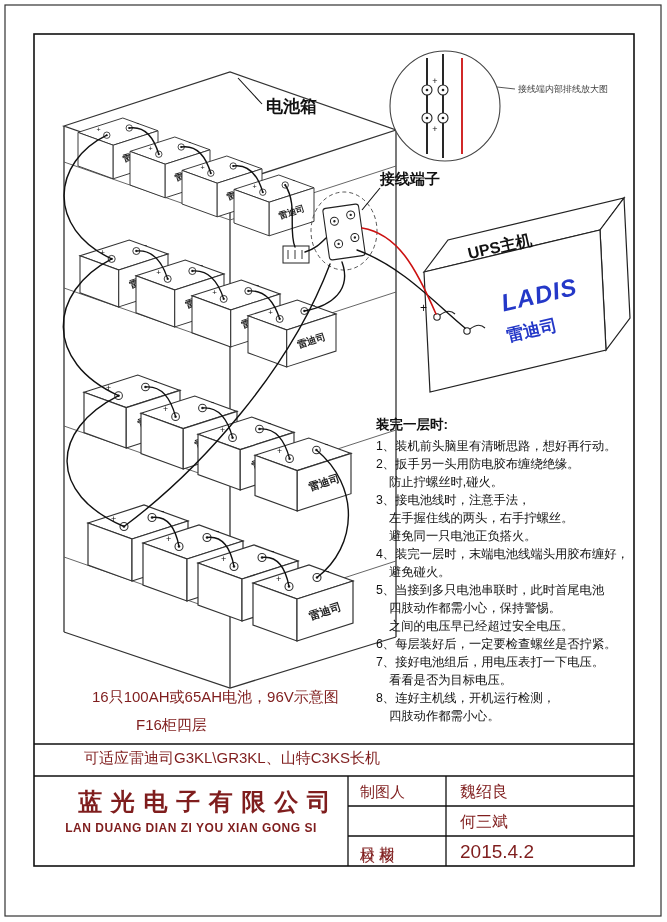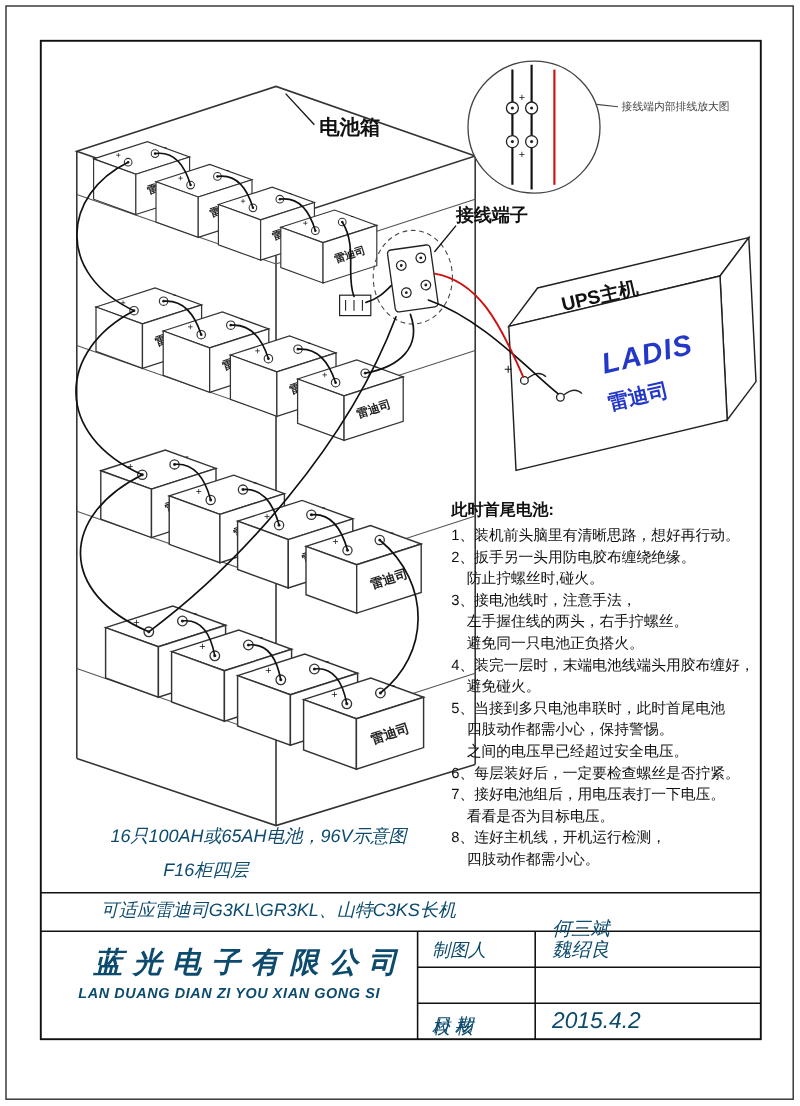--- a/index.html
+++ b/index.html
@@ -1,19 +1,19 @@
 <!DOCTYPE html>
 <html><head>
 <meta charset="utf-8">
 <style>
   html,body{margin:0;padding:0;background:#fff;}
   .page{position:relative;width:667px;height:922px;background:#fff;overflow:hidden;
         font-family:"Liberation Sans","DejaVu Sans",sans-serif;color:#111;}
   svg{position:absolute;left:0;top:0;}
-  .txt{position:absolute;white-space:nowrap;color:#0c4a6e;font-style:italic;}
+  .txt{position:absolute;white-space:nowrap;color:#7f1d1d;}
   .notes{position:absolute;left:376px;top:416px;width:260px;}
   .notes-title{font-size:13.5px;font-weight:bold;margin-bottom:3px;white-space:nowrap;}
   .note-line{font-size:12.3px;line-height:18px;white-space:nowrap;}
   .note-line.indent{padding-left:13px;}
   .cap1{left:92px;top:688px;font-size:15px;}
   .cap2{left:136px;top:716px;font-size:15px;}
   .compat{left:84px;top:749px;font-size:15px;}
   .company-name{left:48px;top:786px;width:314px;text-align:center;font-size:24px;font-weight:bold;letter-spacing:1px;}
   .company-pinyin{left:34px;top:821px;width:314px;text-align:center;font-size:12px;font-weight:bold;letter-spacing:.5px;}
   .f-label{left:360px;font-size:15px;}
@@ -142,21 +142,21 @@
 
   <g>
     <path d="M262,104 L238,78" stroke="#111" stroke-width="1.1"></path>
     <text x="266" y="112" font-size="17" font-weight="600" fill="#111">电池箱</text>
     <path d="M380,188 L362,210" stroke="#111" stroke-width="1.1"></path>
     <text x="380" y="184" font-size="15" font-weight="600" fill="#111">接线端子</text>
   </g>
 </svg>
 
 <div class="notes">
-  <div class="notes-title">此时首尾电池:</div>
+  <div class="notes-title">装完一层时:</div>
   <div class="note-line">1、装机前头脑里有清晰思路，想好再行动。</div>
   <div class="note-line">2、扳手另一头用防电胶布缠绕绝缘。</div>
   <div class="note-line indent">防止拧螺丝时,碰火。</div>
   <div class="note-line">3、接电池线时，注意手法，</div>
   <div class="note-line indent">左手握住线的两头，右手拧螺丝。</div>
   <div class="note-line indent">避免同一只电池正负搭火。</div>
   <div class="note-line">4、装完一层时，末端电池线端头用胶布缠好，</div>
   <div class="note-line indent">避免碰火。</div>
   <div class="note-line">5、当接到多只电池串联时，此时首尾电池</div>
   <div class="note-line indent">四肢动作都需小心，保持警惕。</div>
@@ -170,17 +170,17 @@
 
 <div class="txt cap1">16只100AH或65AH电池，96V示意图</div>
 <div class="txt cap2">F16柜四层</div>
 <div class="txt compat">可适应雷迪司G3KL\GR3KL、山特C3KS长机</div>
 
 <div class="txt company-name">蓝 光 电 子 有 限 公 司</div>
 <div class="txt company-pinyin">LAN DUANG DIAN ZI YOU XIAN GONG SI</div>
 <div class="txt f-label" style="top:783px">制图人</div>
 <div class="txt f-value" style="top:782px">魏绍良</div>
 <div class="txt f-label" style="top:847px">校 核</div>
-<div class="txt f-value" style="top:764px">何三斌</div>
+<div class="txt f-value" style="top:812px">何三斌</div>
 <div class="txt f-label" style="top:845px">日 期</div>
 <div class="txt f-value f-date" style="top:841px">2015.4.2</div>
 
 </div>
 
 </body></html>

